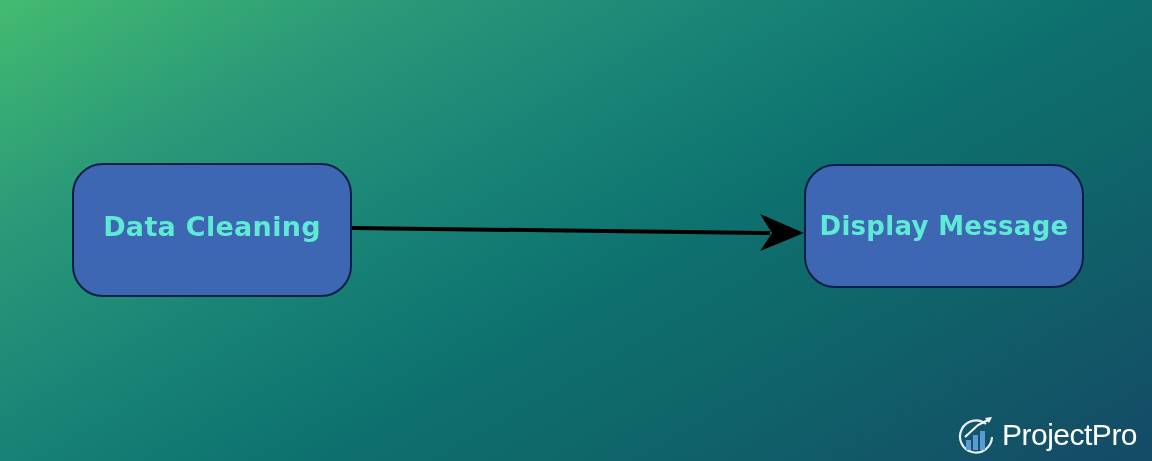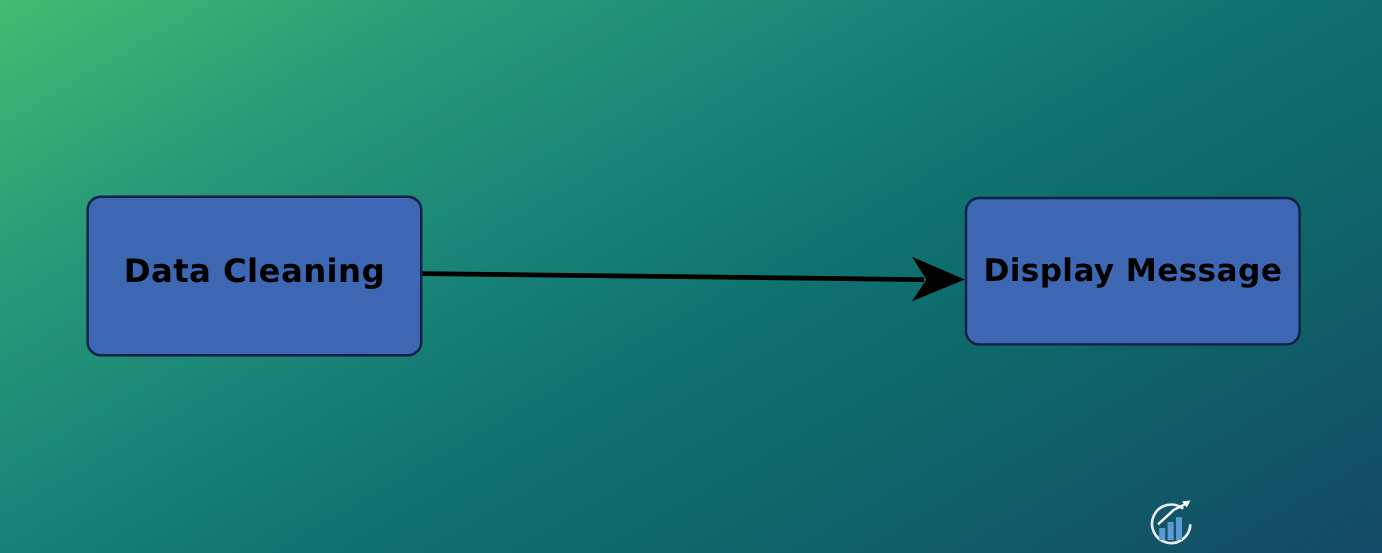--- a/index.html
+++ b/index.html
@@ -3,23 +3,23 @@
   <meta charset="utf-8">
   <style>
     html, body { margin: 0; padding: 0; }
     body {
       width: 1152px; height: 461px; overflow: hidden; position: relative;
       background: linear-gradient(150deg, #44bb70 0%, #2a9a78 20%, #1a8577 38%, #0e726f 55%, #0f6569 72%, #144a66 100%);
       font-family: "DejaVu Sans", sans-serif;
     }
     .node {
       position: absolute; box-sizing: border-box;
-      background: #3d67b3; border: 2px solid #0f1f45; border-radius: 12px;
+      background: #3d67b3; border: 2px solid #0f1f45; border-radius: 31px;
       display: flex; align-items: center; justify-content: center;
-      color: #000000; font-weight: bold; font-size: 27px; letter-spacing: 0.3px;
+      color: #5eead4; font-weight: bold; font-size: 27px; letter-spacing: 0.3px;
       white-space: nowrap;
     }
     #node-1 { left: 72px; top: 163px; width: 280px; height: 134px; padding-bottom: 8px; }
     #node-2 { left: 804px; top: 164px; width: 280px; height: 124px; font-size: 26px; }
     svg.edges { position: absolute; left: 0; top: 0; }
     .logo {
       position: absolute; left: 956px; top: 414px; height: 42px;
       display: flex; align-items: center; gap: 6px;
     }
     .logo-text {
@@ -45,13 +45,14 @@
 
 <div class="logo">
   <svg width="40" height="40" viewBox="0 0 40 40">
     <path d="M30 9 A16 16 0 1 0 36 22" fill="none" stroke="#e8eef4" stroke-width="2.2"></path>
     <rect x="10" y="25" width="5" height="10" fill="#5b9bd5"></rect>
     <rect x="17" y="20" width="5" height="15" fill="#5b9bd5"></rect>
     <rect x="24" y="16" width="5" height="19" fill="#5b9bd5"></rect>
     <path d="M9 22 L22 10 L34 4" fill="none" stroke="#ffffff" stroke-width="2"></path>
     <polygon points="36,2 29,3 33,8" fill="#ffffff"></polygon>
   </svg>
+  <span class="logo-text">ProjectPro</span>
 </div>
 
 </body></html>

